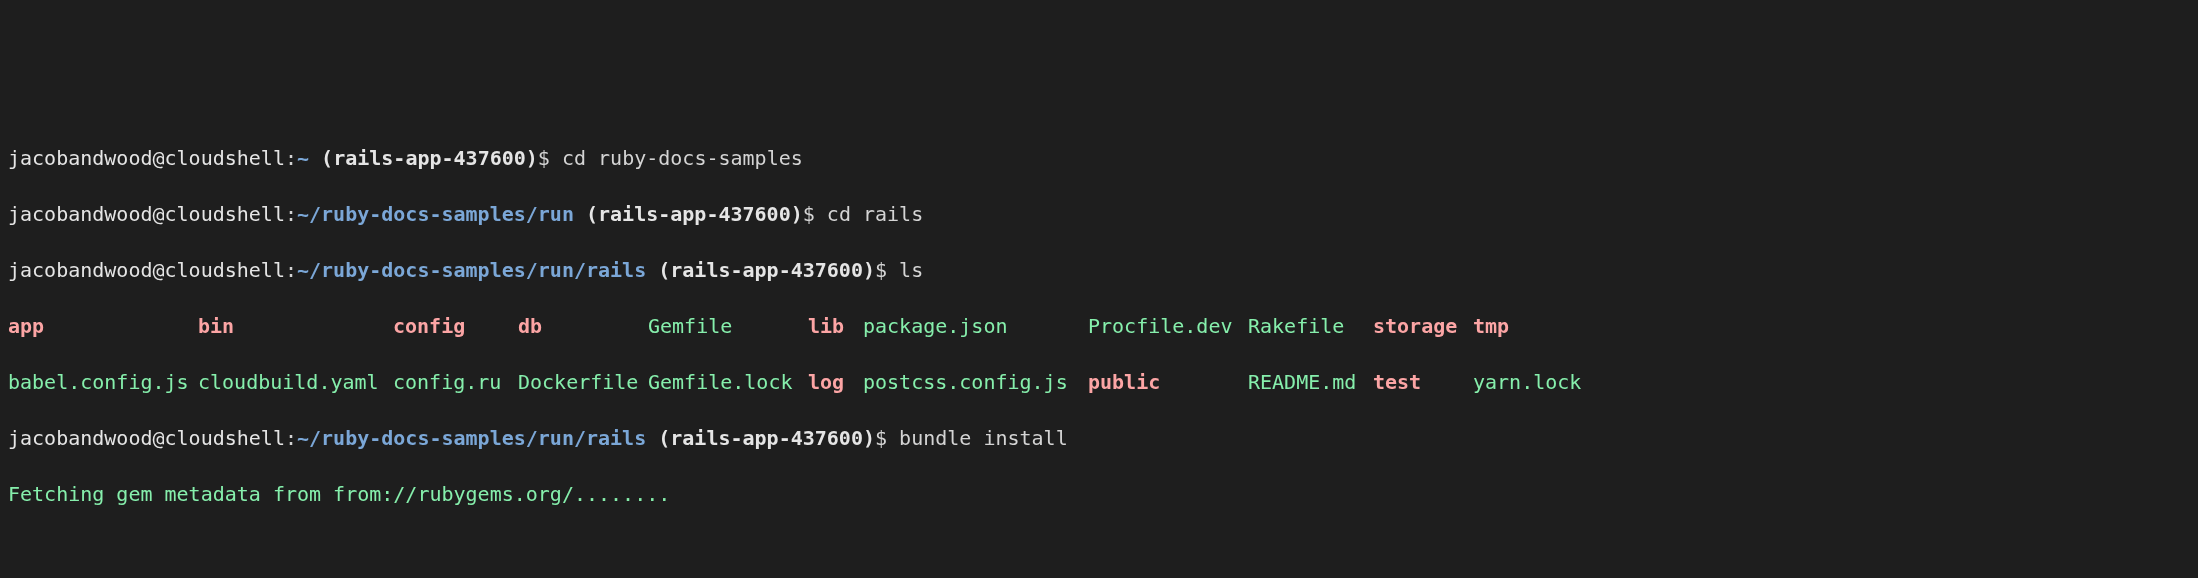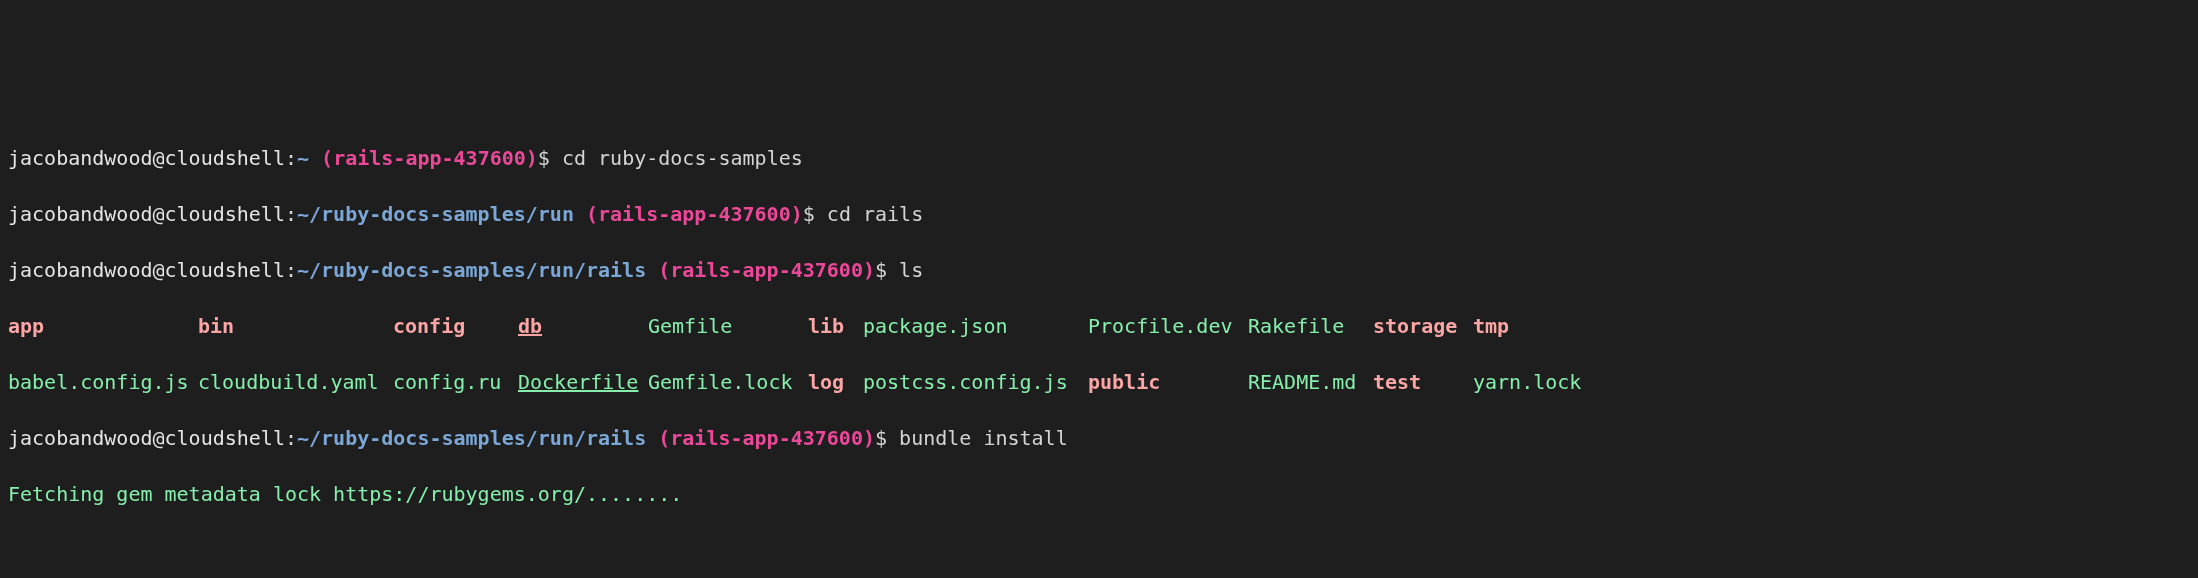--- a/index.html
+++ b/index.html
@@ -24,21 +24,21 @@
       color: #e5e5e5;
     }
     .colon {
       color: #d4d4d4;
     }
     .path {
       color: #7ba7d7;
       font-weight: bold;
     }
     .project {
-      color: #ec4899;
+      color: #e5e5e5;
       font-weight: bold;
     }
     .dollar {
       color: #d4d4d4;
     }
     .command {
       color: #d4d4d4;
       text-align: right;
     }
     .dir-blue {
@@ -50,42 +50,42 @@
     }
     .ls-row {
       display: flex;
     }
     .ls-col {
       display: inline-block;
     }
     .c1 { width: 190px; }
     .c2 { width: 195px; }
     .c3 { width: 125px; }
-    .c4 { width: 130px; text-decoration: underline; }
+    .c4 { width: 130px; }
     .c5 { width: 160px; }
     .c6 { width: 55px; }
     .c7 { width: 225px; }
     .c8 { width: 160px; }
     .c9 { width: 125px; }
     .c10 { width: 100px; }
     .c11 { width: 60px; }
   </style>
 </head>
 <body>
 
 
 
 <div>
 <span class="line"><span class="user-host">jacobandwood@cloudshell</span><span class="colon">:</span><span class="path">~</span> <span class="project">(rails-app-437600)</span><span class="dollar">$</span> <span class="command">cd ruby-docs-samples</span></span>
 <span class="line"><span class="user-host">jacobandwood@cloudshell</span><span class="colon">:</span><span class="path">~/ruby-docs-samples/run</span> <span class="project">(rails-app-437600)</span><span class="dollar">$</span> <span class="command">cd rails</span></span>
 <span class="line"><span class="user-host">jacobandwood@cloudshell</span><span class="colon">:</span><span class="path">~/ruby-docs-samples/run/rails</span> <span class="project">(rails-app-437600)</span><span class="dollar">$</span> <span class="command">ls</span></span>
 <div class="ls-row"><span class="ls-col c1 dir-blue">app</span><span class="ls-col c2 dir-blue">bin</span><span class="ls-col c3 dir-blue">config</span><span class="ls-col c4 dir-blue">db</span><span class="ls-col c5 file">Gemfile</span><span class="ls-col c6 dir-blue">lib</span><span class="ls-col c7 file">package.json</span><span class="ls-col c8 file">Procfile.dev</span><span class="ls-col c9 file">Rakefile</span><span class="ls-col c10 dir-blue">storage</span><span class="ls-col c11 dir-blue">tmp</span></div>
 <div class="ls-row"><span class="ls-col c1 file">babel.config.js</span><span class="ls-col c2 file">cloudbuild.yaml</span><span class="ls-col c3 file">config.ru</span><span class="ls-col c4 file">Dockerfile</span><span class="ls-col c5 file">Gemfile.lock</span><span class="ls-col c6 dir-blue">log</span><span class="ls-col c7 file">postcss.config.js</span><span class="ls-col c8 dir-blue">public</span><span class="ls-col c9 file">README.md</span><span class="ls-col c10 dir-blue">test</span><span class="ls-col c11 file">yarn.lock</span></div>
 <span class="line"><span class="user-host">jacobandwood@cloudshell</span><span class="colon">:</span><span class="path">~/ruby-docs-samples/run/rails</span> <span class="project">(rails-app-437600)</span><span class="dollar">$</span> <span class="command">bundle install</span></span>
-<span class="line file">Fetching gem metadata lock https://rubygems.org/........</span>
+<span class="line file">Fetching gem metadata from from://rubygems.org/........</span>
 
 
 
 
 
 
 
 
 
 

